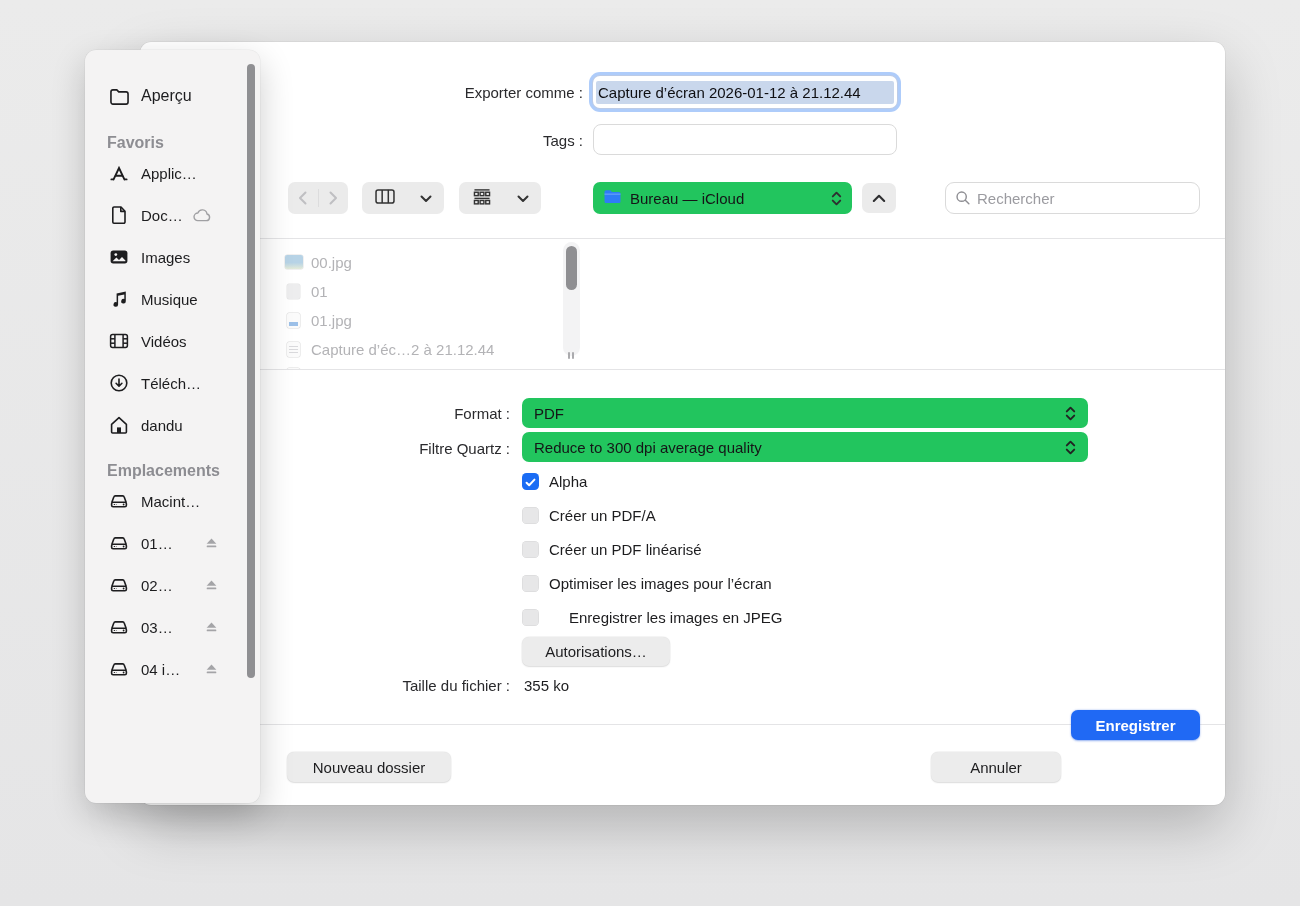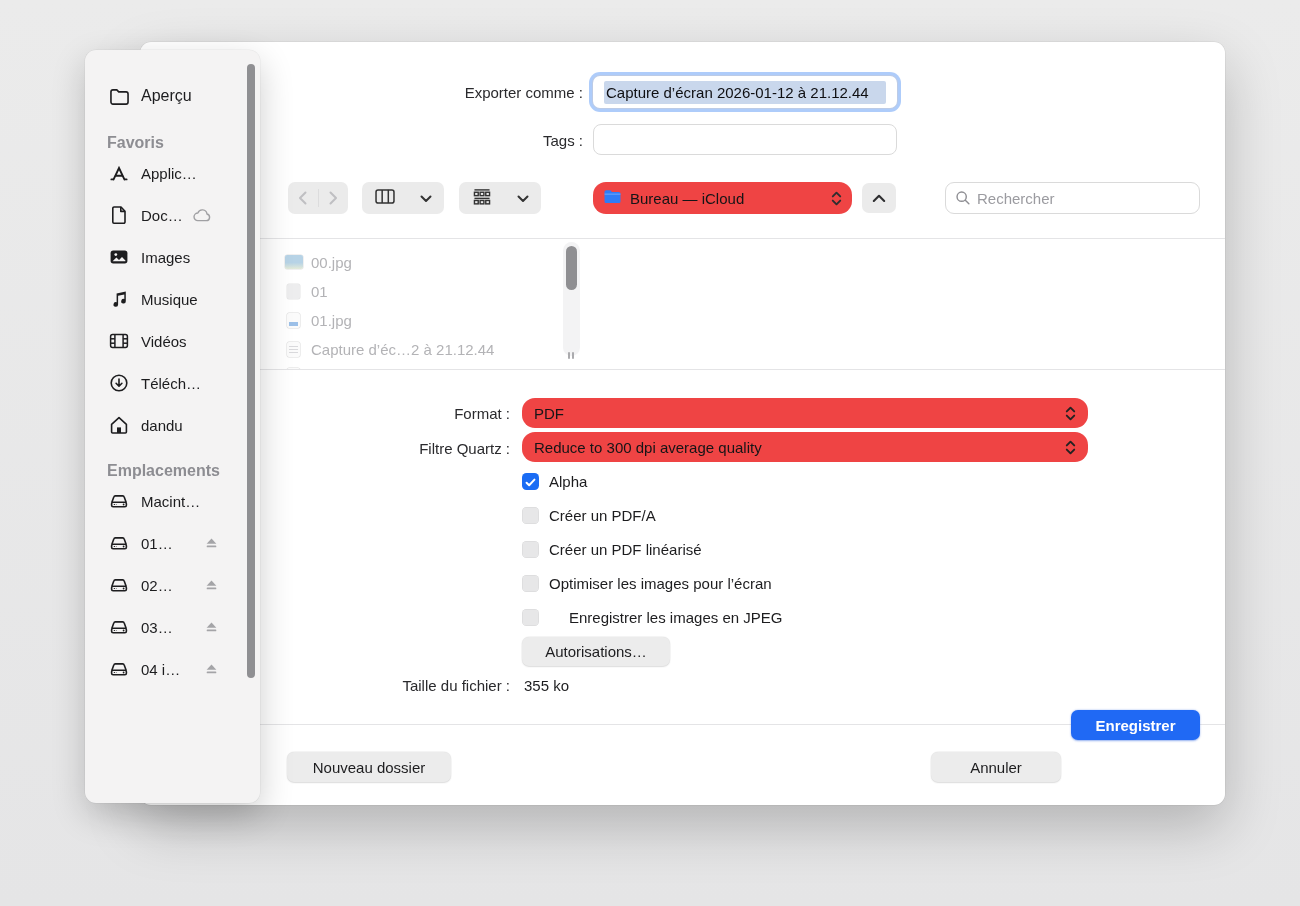--- a/index.html
+++ b/index.html
@@ -26,33 +26,33 @@
   .side-head { display:flex; align-items:flex-end; height:24px; padding-left:22px; margin-top:10px;
                font-size:16px; font-weight:700; color:#8d8d92; }
   .sicon { width:24px; display:flex; justify-content:center; align-items:center; margin-right:10px; color:#1d1d1f; flex:none; }
   .badge { margin-left:8px; color:#a0a0a3; display:flex; align-items:center; }
   .eject { margin-left:auto; margin-right:28px; color:#a4a4a7; display:flex; align-items:center; }
 
   
   .lbl { font-size:15px; color:#2a2a2d; text-align:right; z-index:2; }
   .filename-field { left:593px; top:76px; width:304px; height:32px; border-radius:7px; background:#fff;
                     box-shadow:0 0 0 1px #bccbe6, 0 0 0 4px rgba(125,173,247,.62);
-                    display:flex; align-items:center; padding:0 11px; overflow:hidden; z-index:2; }
+                    display:flex; align-items:center; padding:0 3px; overflow:hidden; z-index:2; }
   .filename-field .sel { background:#c9d7ec; font-size:15px; color:#0f0f12; white-space:nowrap; overflow:hidden;
                          padding:3px 2px; border-radius:2px; width:100%; }
   .tags-field { left:593px; top:124px; width:304px; height:31px; border:1px solid #dadada; border-radius:8px;
                 background:#fff; z-index:2; }
 
   
   .tbtn { background:#ebebeb; border-radius:7px; display:flex; align-items:center; justify-content:center; z-index:2; }
   .nav-group { left:288px; top:182px; width:60px; height:32px; }
   .nav-group .half { flex:1; display:flex; align-items:center; justify-content:center; color:#bfbfc2; }
   .nav-div { width:1px; height:18px; background:#dcdcdd; }
   .view-btn { width:82px; height:32px; justify-content:space-between; padding:0 12px; color:#333; }
-  .popup { background:#ef4444; border-radius:13px; display:flex; align-items:center; font-size:15px; color:#151517; z-index:2; }
+  .popup { background:#22c55e; border-radius:7px; display:flex; align-items:center; font-size:15px; color:#151517; z-index:2; }
   .loc-popup { left:593px; top:182px; width:259px; height:32px; padding:0 10px; }
   .loc-popup .txt { margin-left:8px; }
   .updown { margin-left:auto; color:#2e2e30; display:flex; }
   .collapse-btn { left:862px; top:183px; width:34px; height:30px; color:#2e2e30; }
   .search { left:945px; top:182px; width:255px; height:32px; background:#fff; border:1px solid #dadada;
             border-radius:9px; display:flex; align-items:center; padding:0 9px; z-index:2; }
   .search input { border:none; outline:none; flex:1; font-size:15px; margin-left:6px; color:#222;
                   font-family:"Liberation Sans", sans-serif; background:transparent; }
   .search input::placeholder { color:#9b9ba0; }
   .search .mag { color:#8e8e93; display:flex; }

